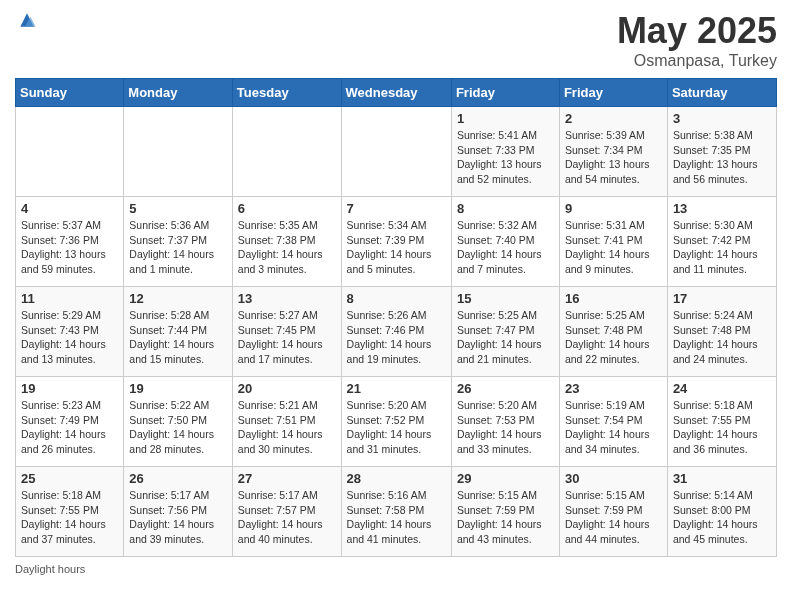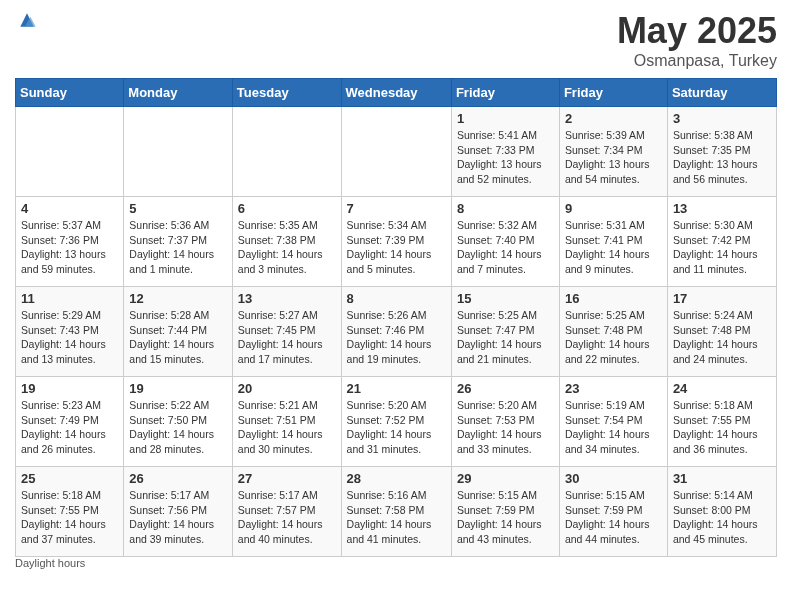--- a/index.html
+++ b/index.html
@@ -90,20 +90,21 @@
     }
     .day-info {
       color: #333;
       font-size: 10.5px;
       line-height: 1.4;
     }
     .empty-cell {
       background: #fff !important;
     }
     .footer {
+      margin-top: 6px;
       font-size: 11px;
       color: #555;
     }
   </style>
 </head>
 <body>
 
 <div class="page">
   <div class="header">
     <div class="logo">

